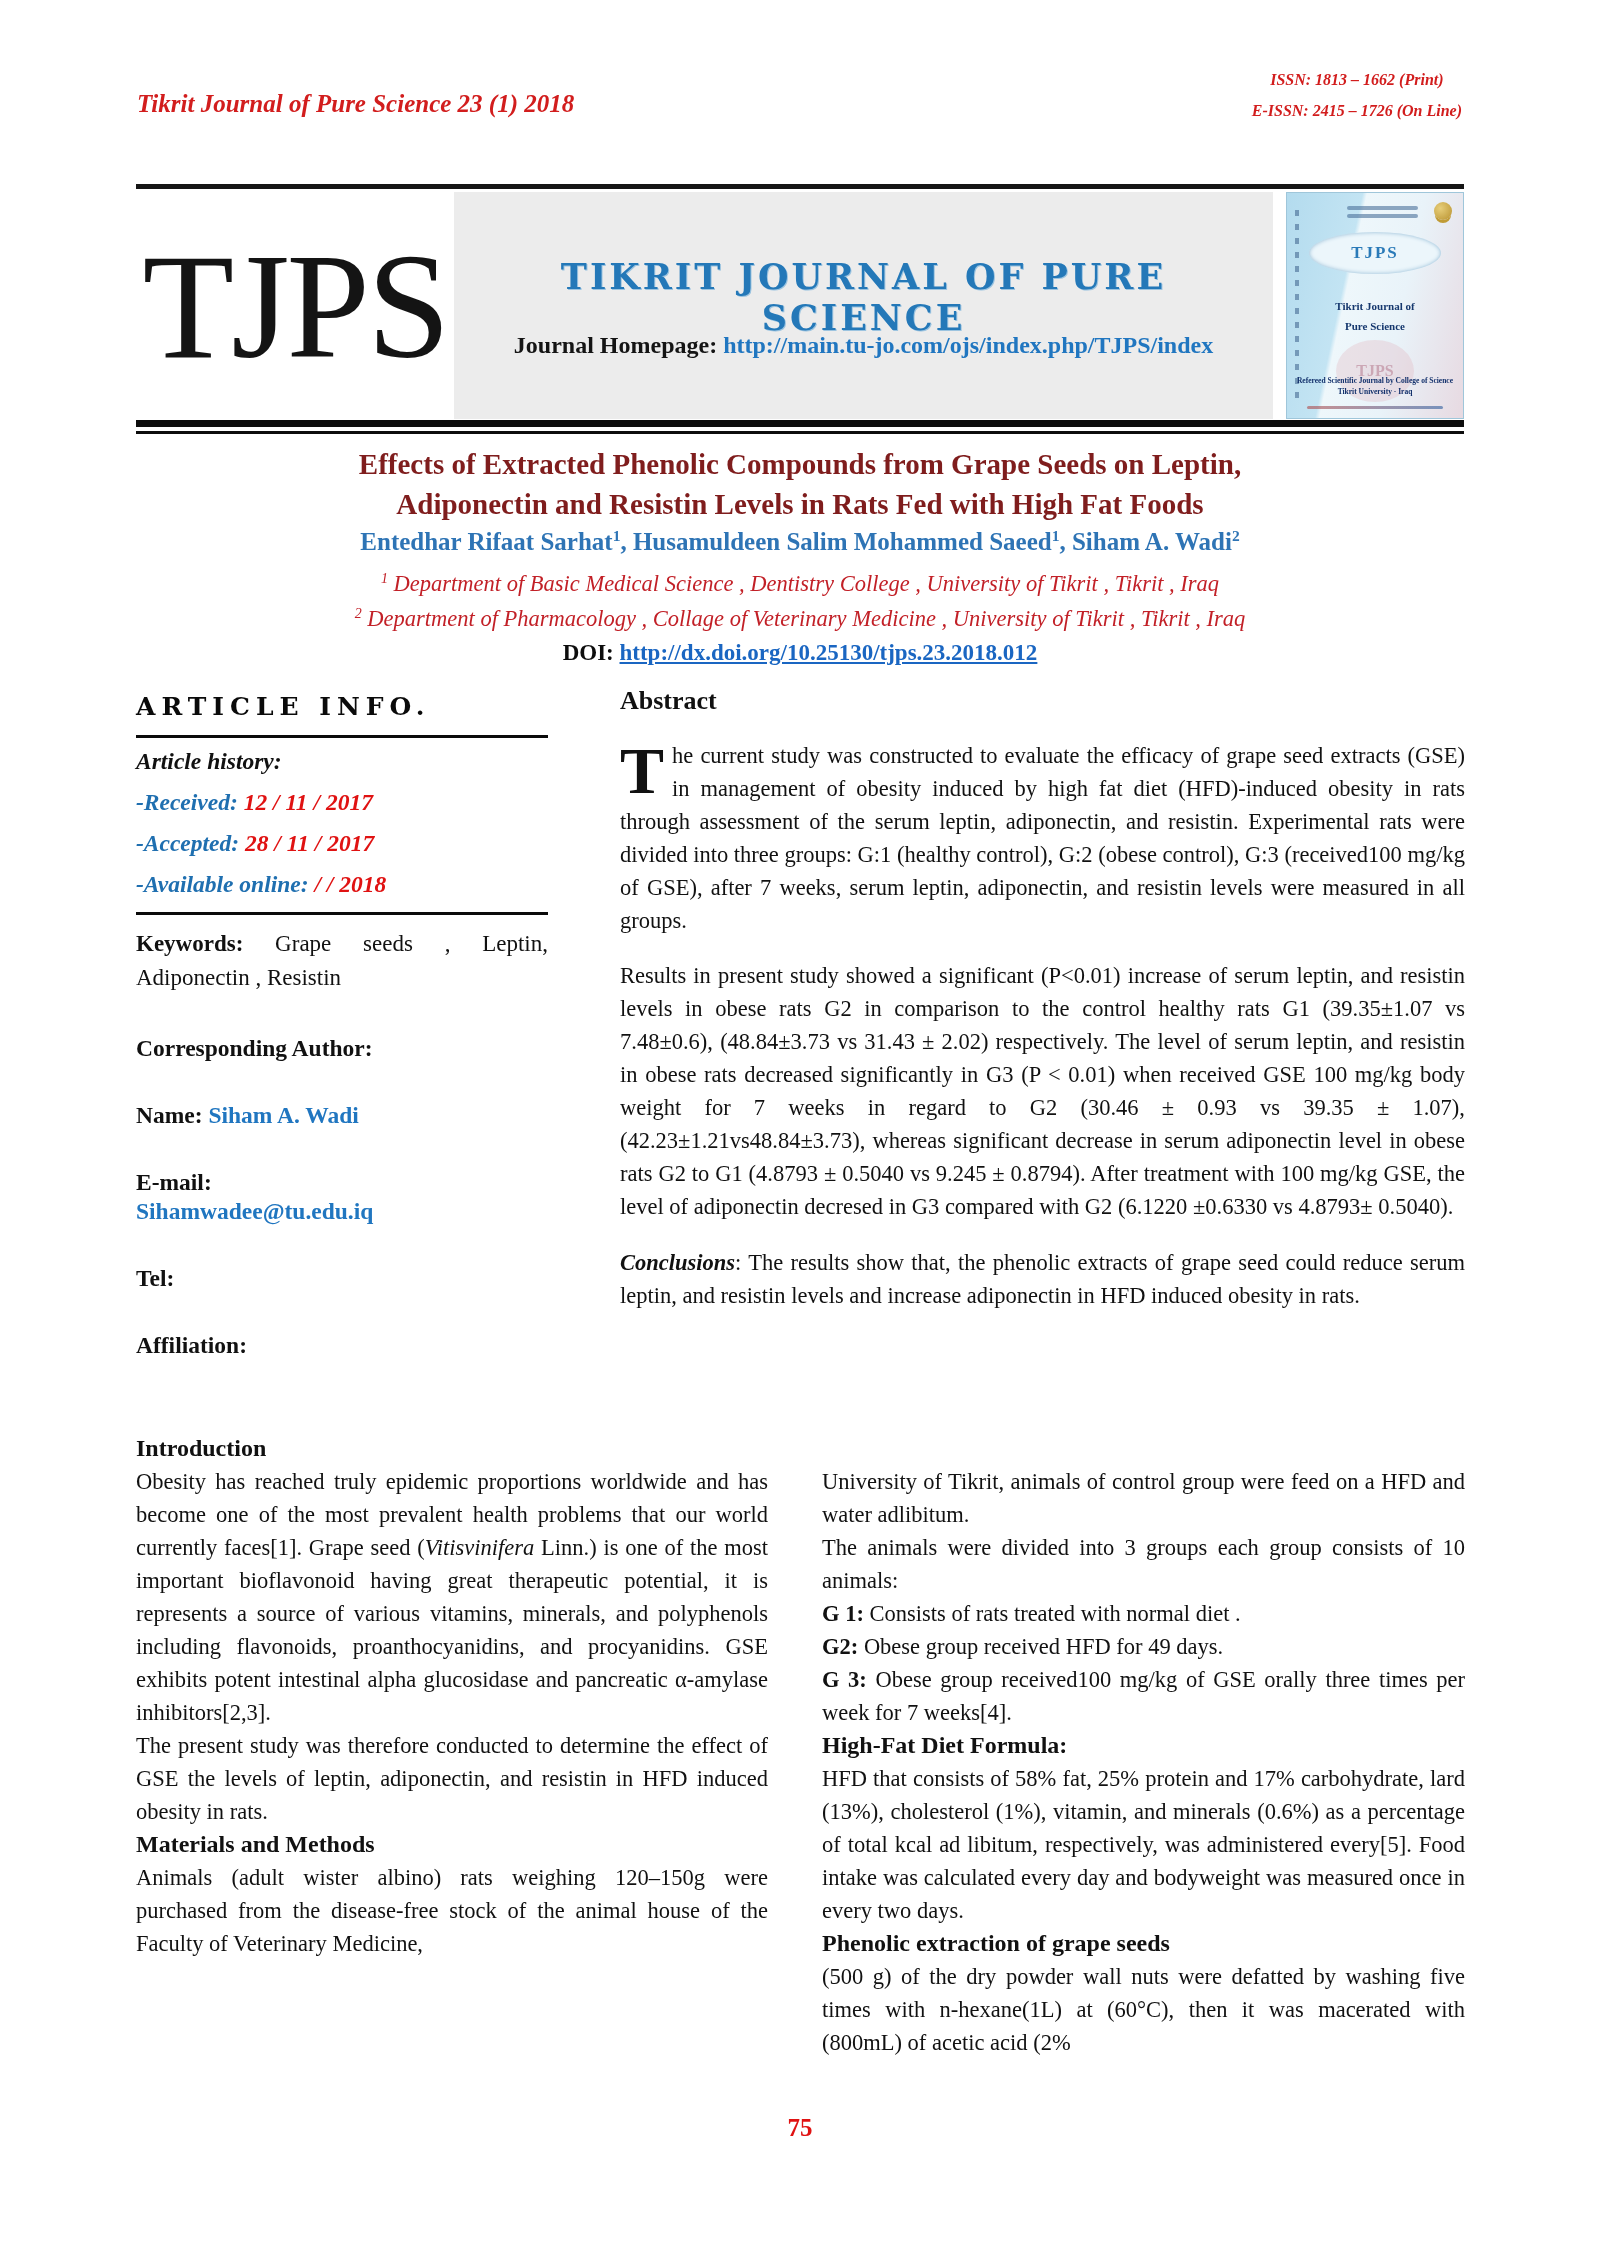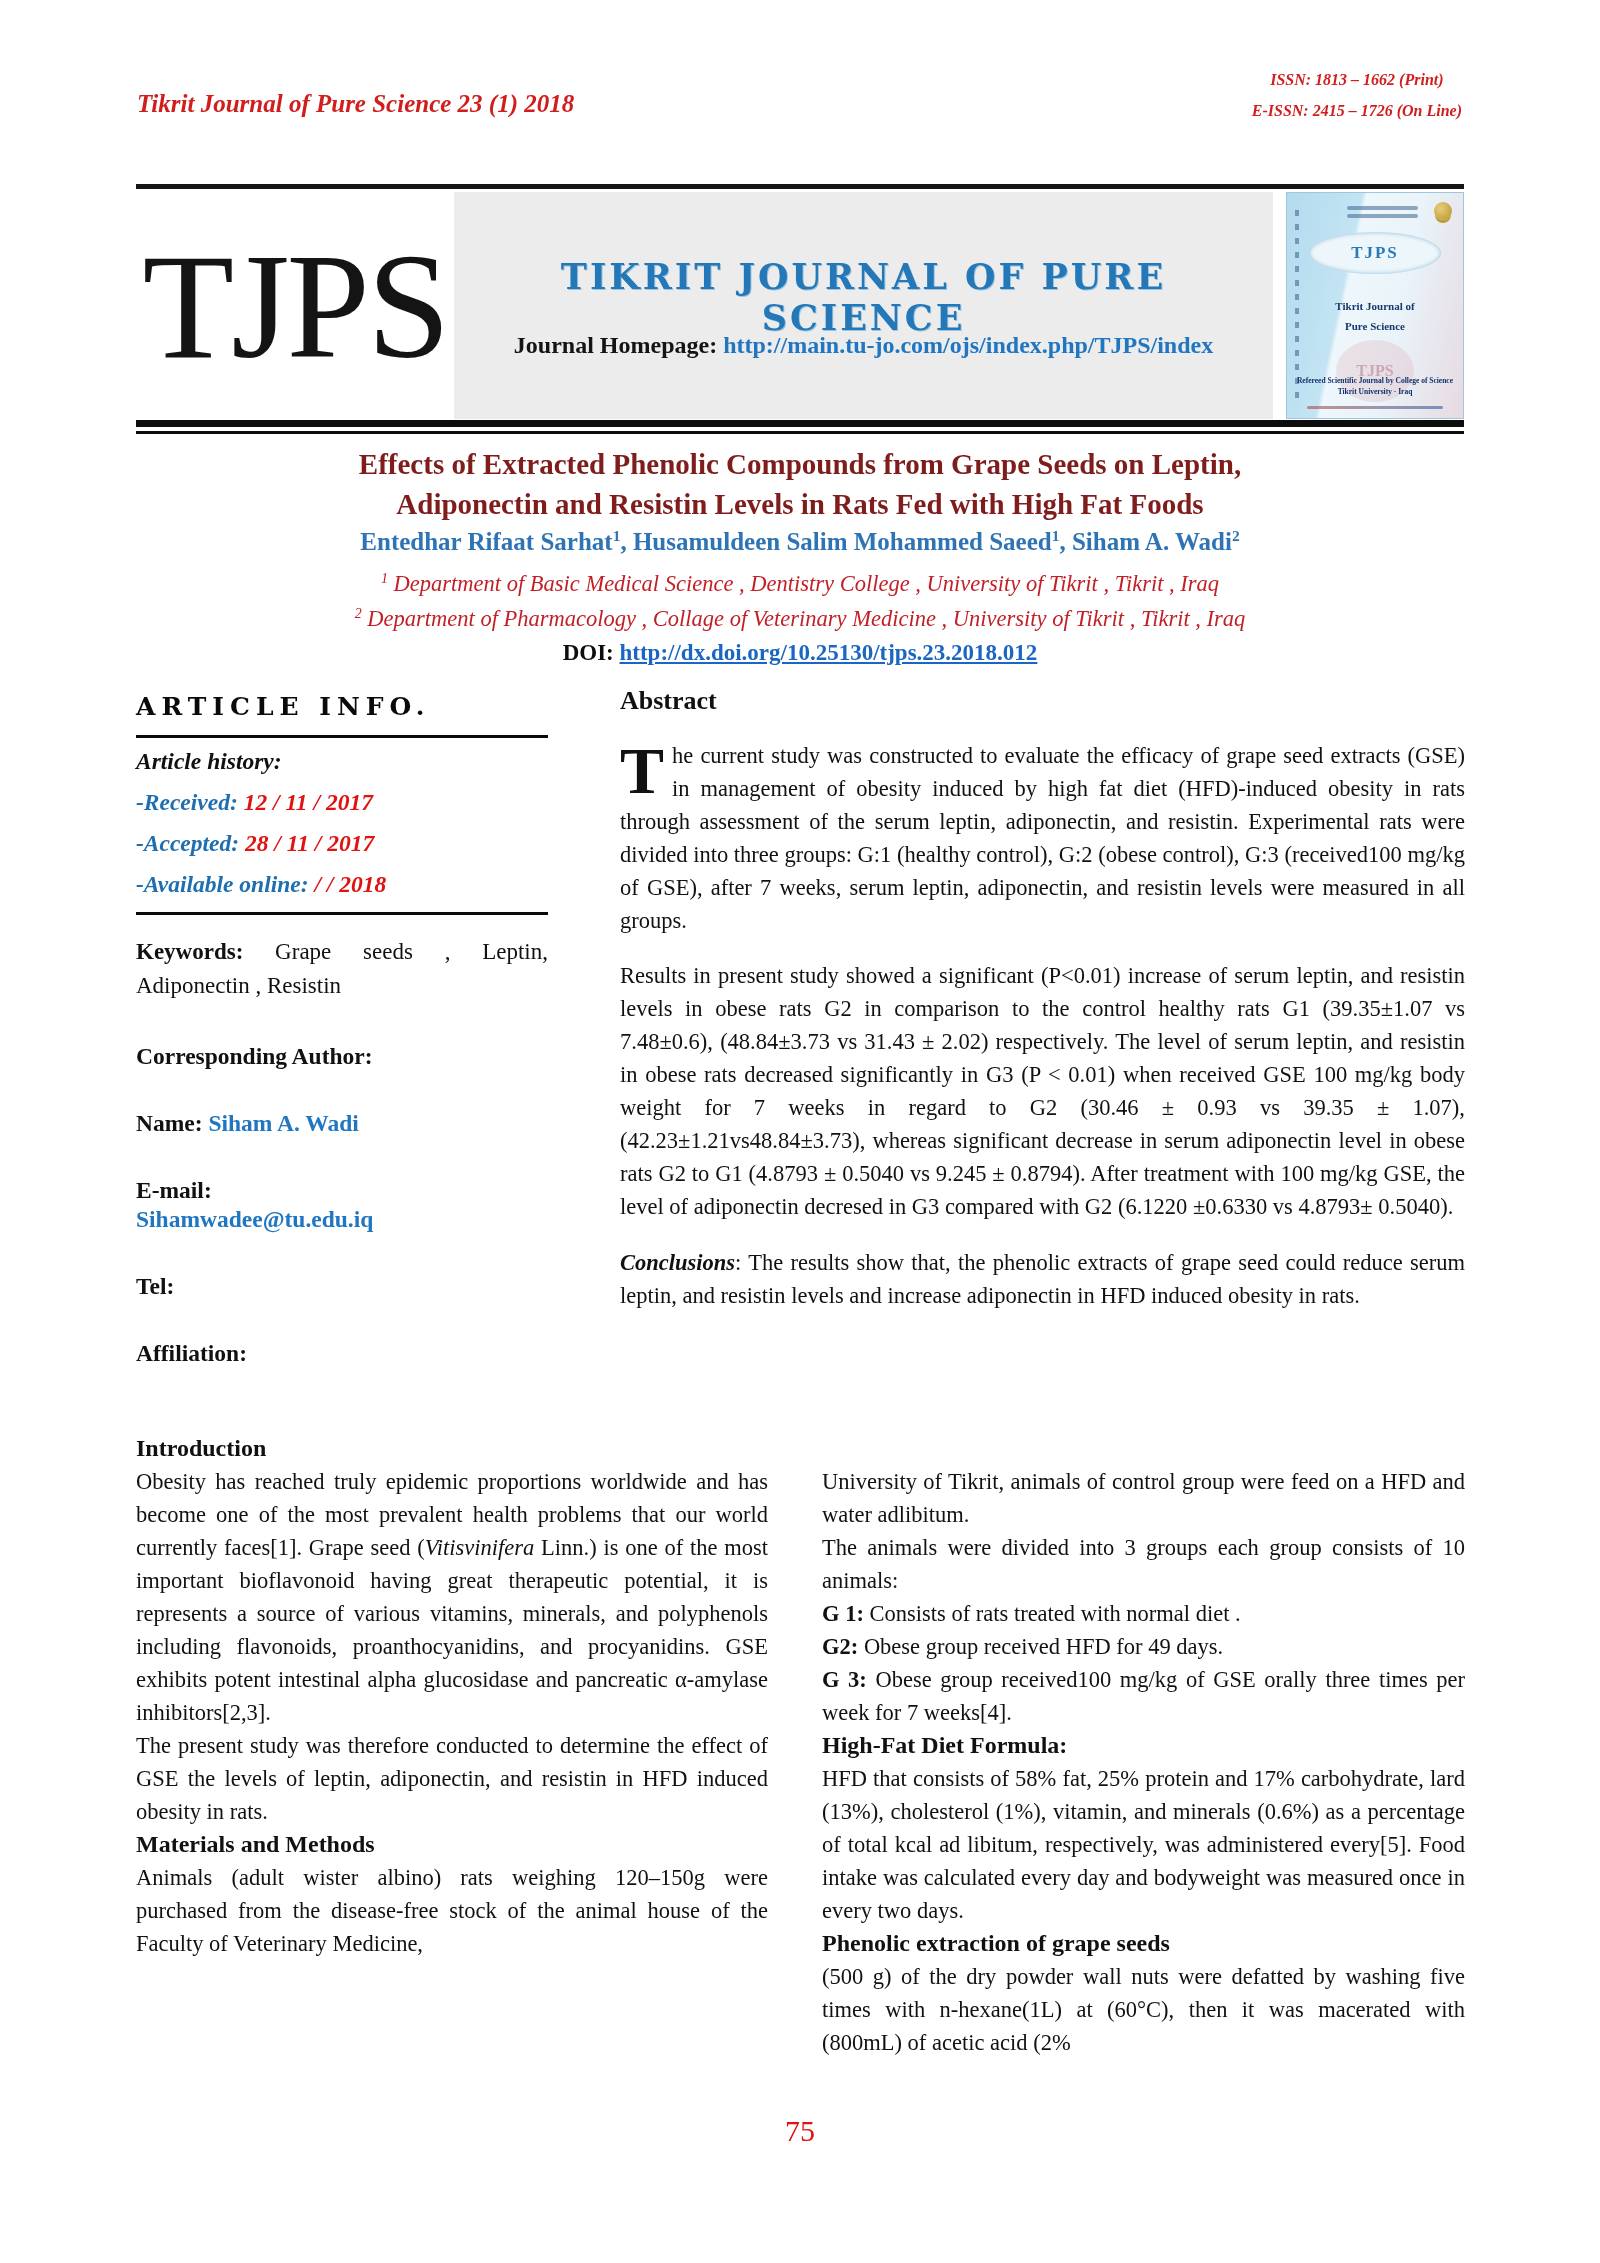--- a/index.html
+++ b/index.html
@@ -62,42 +62,42 @@
   .doi-line a{color:#1a66c2;}
   sup{font-size:0.62em;vertical-align:super;line-height:0;}
 
   
   .info-col{position:absolute;top:692px;left:136px;width:412px;}
   .info-heading{font-family:"DejaVu Serif",serif;font-size:25px;font-weight:bold;letter-spacing:6px;color:#0a0a0a;}
   .info-rule{border:none;border-top:3px solid #0a0a0a;margin:14px 0 10px 0;}
   .info-line{font-size:23.5px;font-weight:bold;margin:10px 0 14px 0;font-style:italic;}
   .hist-label{color:#1f6fb0;}
   .hist-value{color:#e01212;}
-  .keywords{font-size:23px;text-align:justify;margin-top:20px;line-height:34px;}
+  .keywords{font-size:23px;text-align:justify;margin-top:12px;line-height:34px;}
   .keywords .kw-label{font-weight:bold;}
   .corr-line{font-size:23.5px;font-weight:bold;margin-top:40px;}
   .blue-val{color:#2076c0;}
 
   
   .abstract-col{position:absolute;top:686px;left:620px;width:845px;}
   .abs-heading{font-size:26px;font-weight:bold;margin-bottom:14px;}
   .abs-text{font-size:22.5px;line-height:33px;text-align:justify;}
   .dropcap{float:left;font-size:66px;line-height:52px;font-weight:bold;margin:6px 8px 0 0;}
   .conclusions-label{font-weight:bold;font-style:italic;}
 
   
   .bottom{position:absolute;top:1432px;left:136px;right:135px;display:flex;justify-content:space-between;}
   .col-left{width:632px;}
   .col-right{width:643px;margin-top:33px;}
   .sec-heading{font-size:24px;font-weight:bold;line-height:33px;}
   .body-p{font-size:22.5px;line-height:33px;text-align:justify;margin:0;}
   .lead-bold{font-weight:bold;}
 
   .pageno{position:absolute;top:2114px;left:0;width:100%;text-align:center;
-     font-size:30px;font-weight:normal;color:#e01212;}
+     font-size:25px;font-weight:bold;color:#e01212;}
 </style>
 </head>
 <body>
 
 <div class="page">
 
   <div class="masthead">
     <div class="mast-left">Tikrit Journal of Pure Science 23 (1) 2018</div>
     <div class="mast-right">
       <div>ISSN: 1813 – 1662 (Print)</div>

